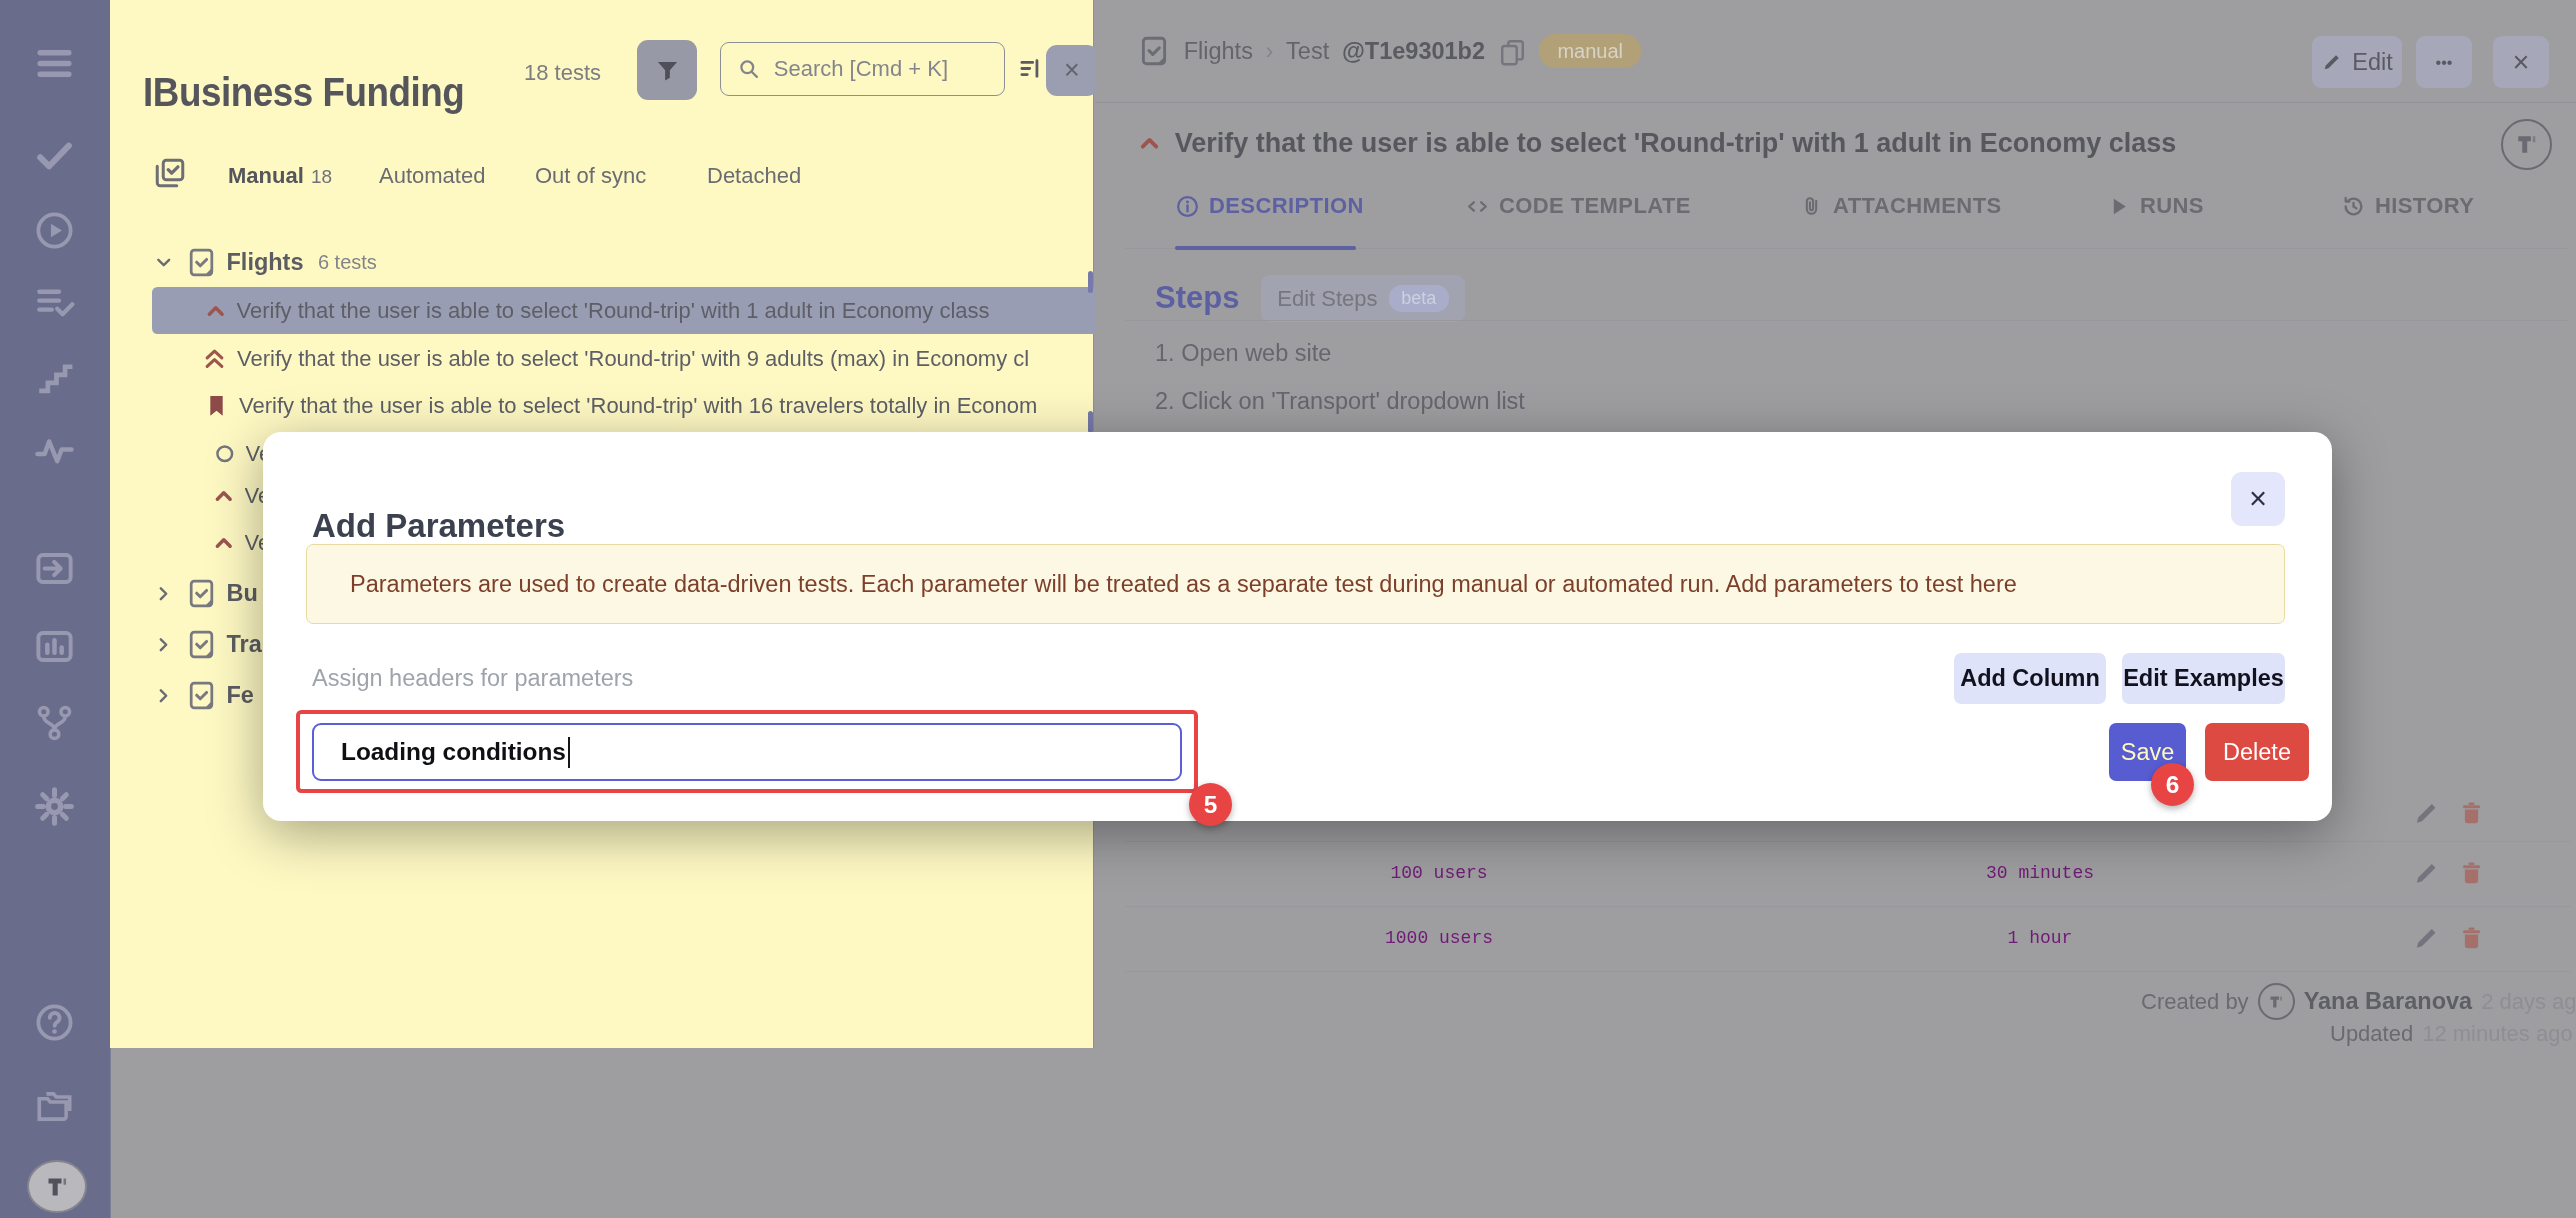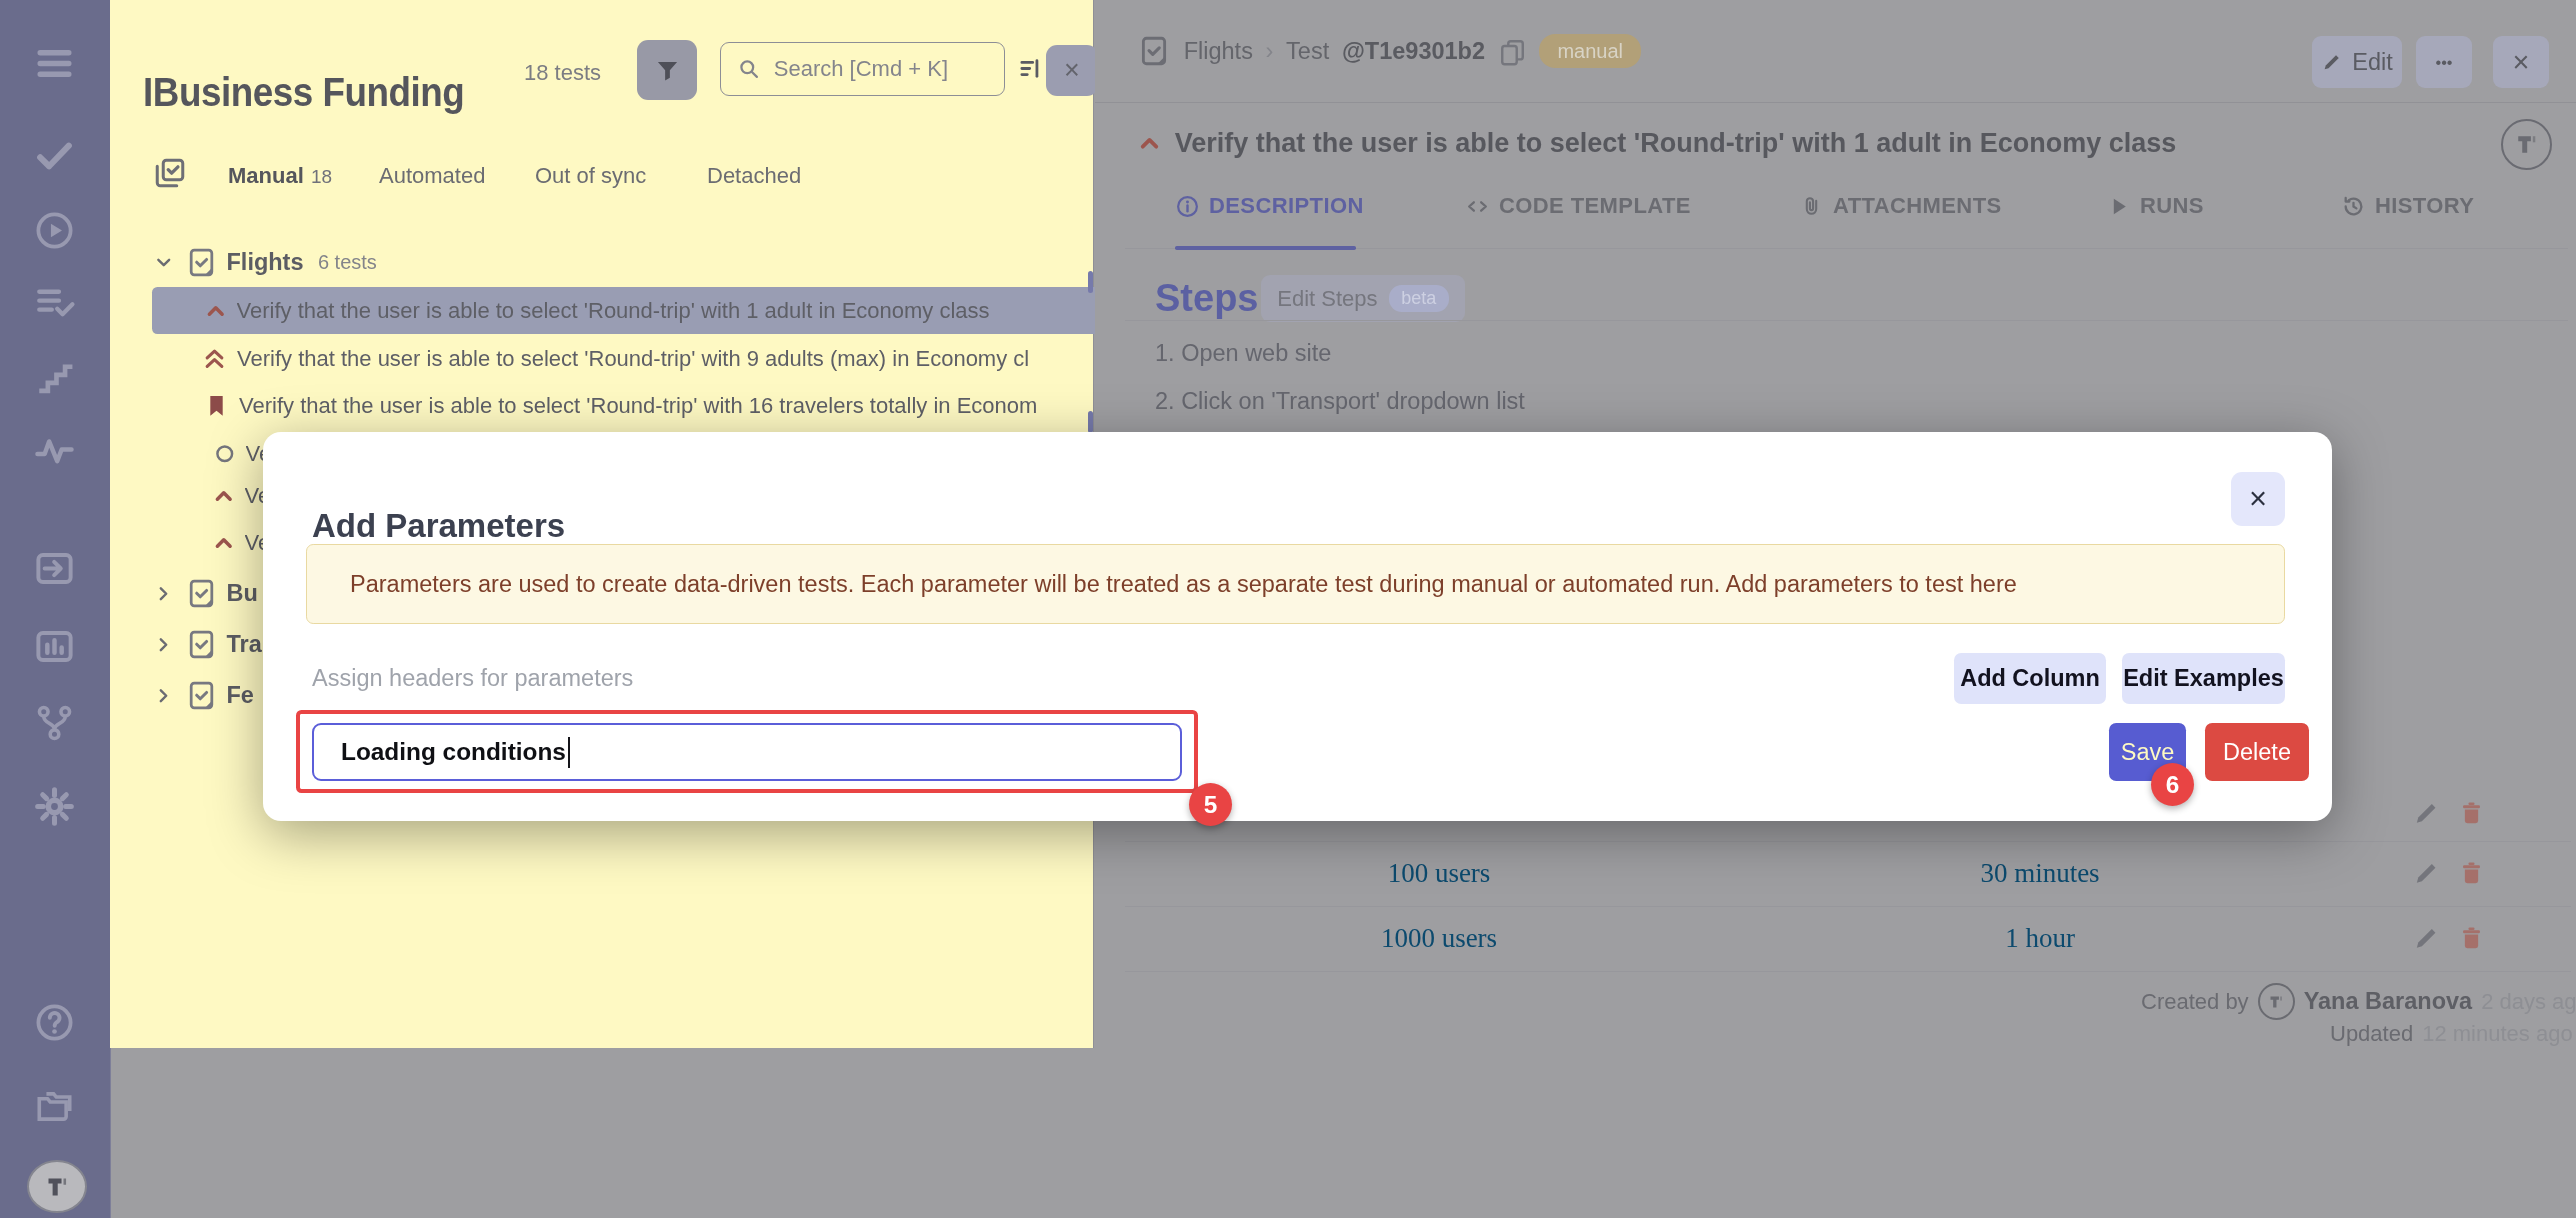--- a/index.html
+++ b/index.html
@@ -75,29 +75,29 @@
            color:#6a6b72;display:flex;align-items:center;justify-content:center;}
   #tt-logo svg{width:33px;height:33px;}
 
   .rp-tab{position:absolute;top:193px;display:flex;align-items:center;gap:9px;font-size:22px;color:#6b6c72;
           letter-spacing:0.4px;font-weight:600;white-space:nowrap;}
   .rp-tab svg{width:25px;height:25px;}
   .rp-tab.active{color:#5e61a1;}
   #tabs-line{position:absolute;left:30px;top:248px;width:1443px;height:0.9px;background:#97979c;}
   #desc-underline{position:absolute;left:80px;top:246px;width:181px;height:3.6px;background:#5e61a1;border-radius:1.8px;}
 
-  #steps-h{position:absolute;left:60px;top:298px;transform:translateY(-50%);font-size:38px;font-weight:bold;color:#5b60a2;}
+  #steps-h{position:absolute;left:60px;top:298px;transform:translateY(-50%);font-size:31px;font-weight:bold;color:#5b60a2;}
   #editsteps-btn{position:absolute;left:166px;top:275px;height:47px;background:#a2a3b0;border-radius:9px;
                  display:flex;align-items:center;gap:11px;padding:0 16.3px;font-size:22px;color:#75767e;}
   .beta-pill{background:#a9adc9;color:#cdd0e2;border-radius:12.7px;font-size:18px;padding:2.7px 12.7px;}
   .hline{position:absolute;height:0.9px;background:#97979c;}
   .step-item{position:absolute;left:60px;font-size:23.5px;color:#65666e;white-space:nowrap;}
 
-  .ex-cell{position:absolute;transform:translate(-50%,-50%);font-family:Liberation Serif, serif;
-           font-size:27px;color:#0c4a6e;white-space:nowrap;}
+  .ex-cell{position:absolute;transform:translate(-50%,-50%);font-family:Liberation Mono, monospace;
+           font-size:18px;color:#701a75;white-space:nowrap;}
   .row-ic{position:absolute;width:29px;height:29px;transform:translate(0,-50%);}
   .row-ic.pen{color:#74757c;}
   .row-ic.trash{color:#a5706a;}
 
   .meta-line{position:absolute;display:flex;align-items:center;gap:9px;font-size:22px;color:#6a6b71;white-space:nowrap;}
   .meta-ava{width:33px;height:33px;border-radius:50%;border:2.7px solid #6a6b71;color:#6a6b71;
             display:flex;align-items:center;justify-content:center;}
   .meta-ava svg{width:22px;height:22px;}
   .meta-author{font-weight:600;color:#5e5f65;font-size:23.5px;}
   .meta-ago{color:#8e8f94;}

